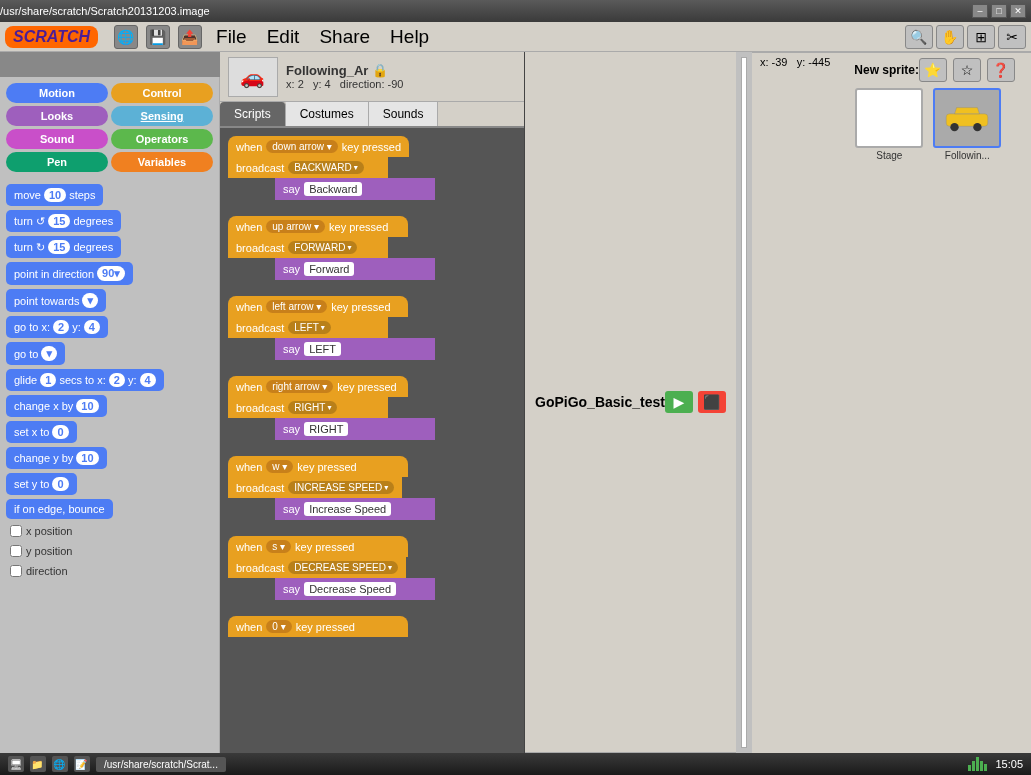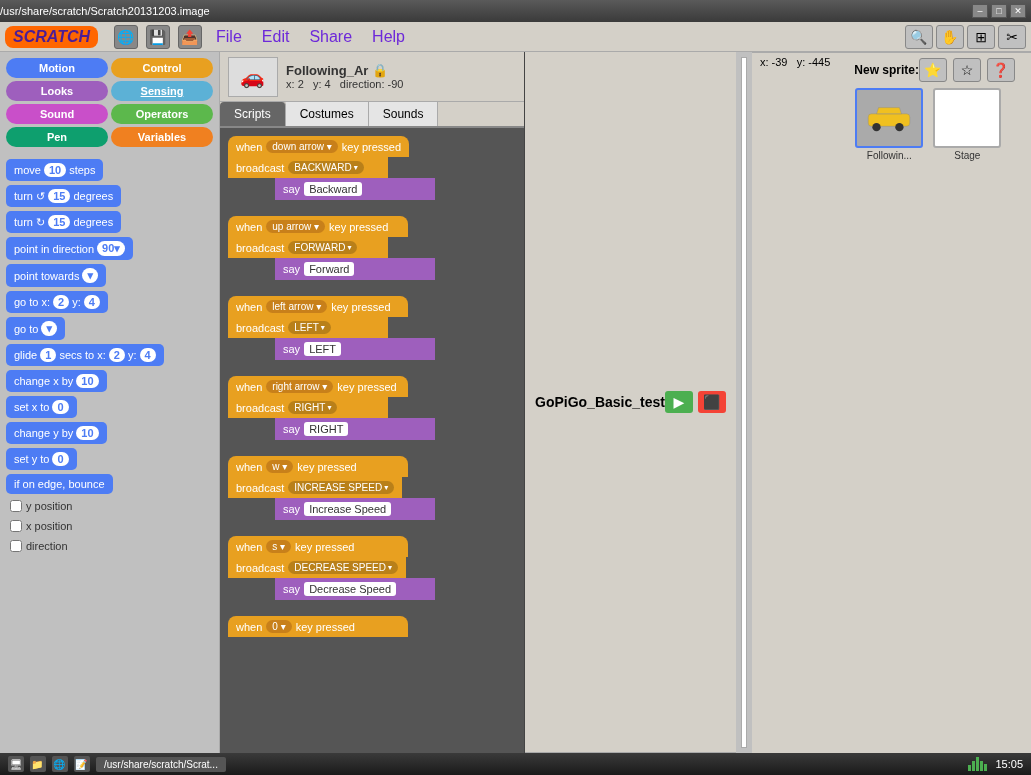--- a/index.html
+++ b/index.html
@@ -55,22 +55,22 @@
     .menu-icon {
       width: 24px; height: 24px;
       background: #888;
       border: 1px solid #666;
       border-radius: 3px;
       display: flex; align-items: center; justify-content: center;
       font-size: 14px;
       cursor: pointer;
     }
     .menu-item {
-      font-size: 16px;
-      color: #6d28d9;
+      font-size: 19px;
+      color: #000000;
       cursor: pointer;
       padding: 2px 6px;
       text-align: center;
     }
     .menu-tools {
       margin-left: auto;
       display: flex;
       gap: 3px;
     }
     .tool-btn {
@@ -89,20 +89,21 @@
       height: calc(775px - 22px - 30px - 22px);
     }
 
     
     .left-palette {
       width: 220px;
       background: #c0c0c0;
       border-right: 1px solid #aaa;
       display: flex;
       flex-direction: column;
+      margin-top: 25px;
     }
     .category-grid {
       display: grid;
       grid-template-columns: 1fr 1fr;
       gap: 3px;
       padding: 6px;
     }
     .cat-btn {
       padding: 4px 6px;
       border-radius: 12px;
@@ -501,24 +502,24 @@
       <div class="block block-motion">
         change y by <span class="block-value">10</span>
       </div>
       <div class="block block-motion">
         set y to <span class="block-value">0</span>
       </div>
       <div class="block block-motion">
         if on edge, bounce
       </div>
       <div class="block-check">
+        <input type="checkbox" style=""> x position
+      </div>
+      <div class="block-check">
         <input type="checkbox" style=""> y position
-      </div>
-      <div class="block-check">
-        <input type="checkbox" style=""> x position
       </div>
       <div class="block-check">
         <input type="checkbox" style=""> direction
       </div>
     </div>
   </div>
 
   <div class="center-area">
 
     <div class="sprite-header">
@@ -675,34 +676,34 @@
     <div class="sprite-panel">
       <div class="sprite-panel-header">
         <span class="new-sprite-label">New sprite:</span>
         <div class="sprite-actions">
           <div class="sprite-action-btn">⭐</div>
           <div class="sprite-action-btn">☆</div>
           <div class="sprite-action-btn">❓</div>
         </div>
       </div>
       <div class="sprites-row">
+        <div class="sprite-thumb-item">
+          <div class="sprite-img stage-thumb"></div>
+          <span class="sprite-label">Stage</span>
+        </div>
         <div class="sprite-thumb-item">
           <div class="sprite-img">
             <svg width="50" height="40" viewBox="0 0 120 70">
               <rect x="10" y="25" width="100" height="30" rx="8" fill="#f0c020" stroke="#888" stroke-width="1"></rect>
               <path d="M30 25 L35 10 L85 10 L90 25 Z" fill="#f0c020" stroke="#888" stroke-width="1"></path>
               <circle cx="30" cy="57" r="10" fill="#333"></circle>
               <circle cx="85" cy="57" r="10" fill="#333"></circle>
             </svg>
           </div>
           <span class="sprite-label">Followin...</span>
-        </div>
-        <div class="sprite-thumb-item">
-          <div class="sprite-img stage-thumb"></div>
-          <span class="sprite-label">Stage</span>
         </div>
       </div>
     </div>
   </div>
 
 </div>
 
 <div class="taskbar">
   <div class="taskbar-left">
     <div class="taskbar-icon">🖥</div>

